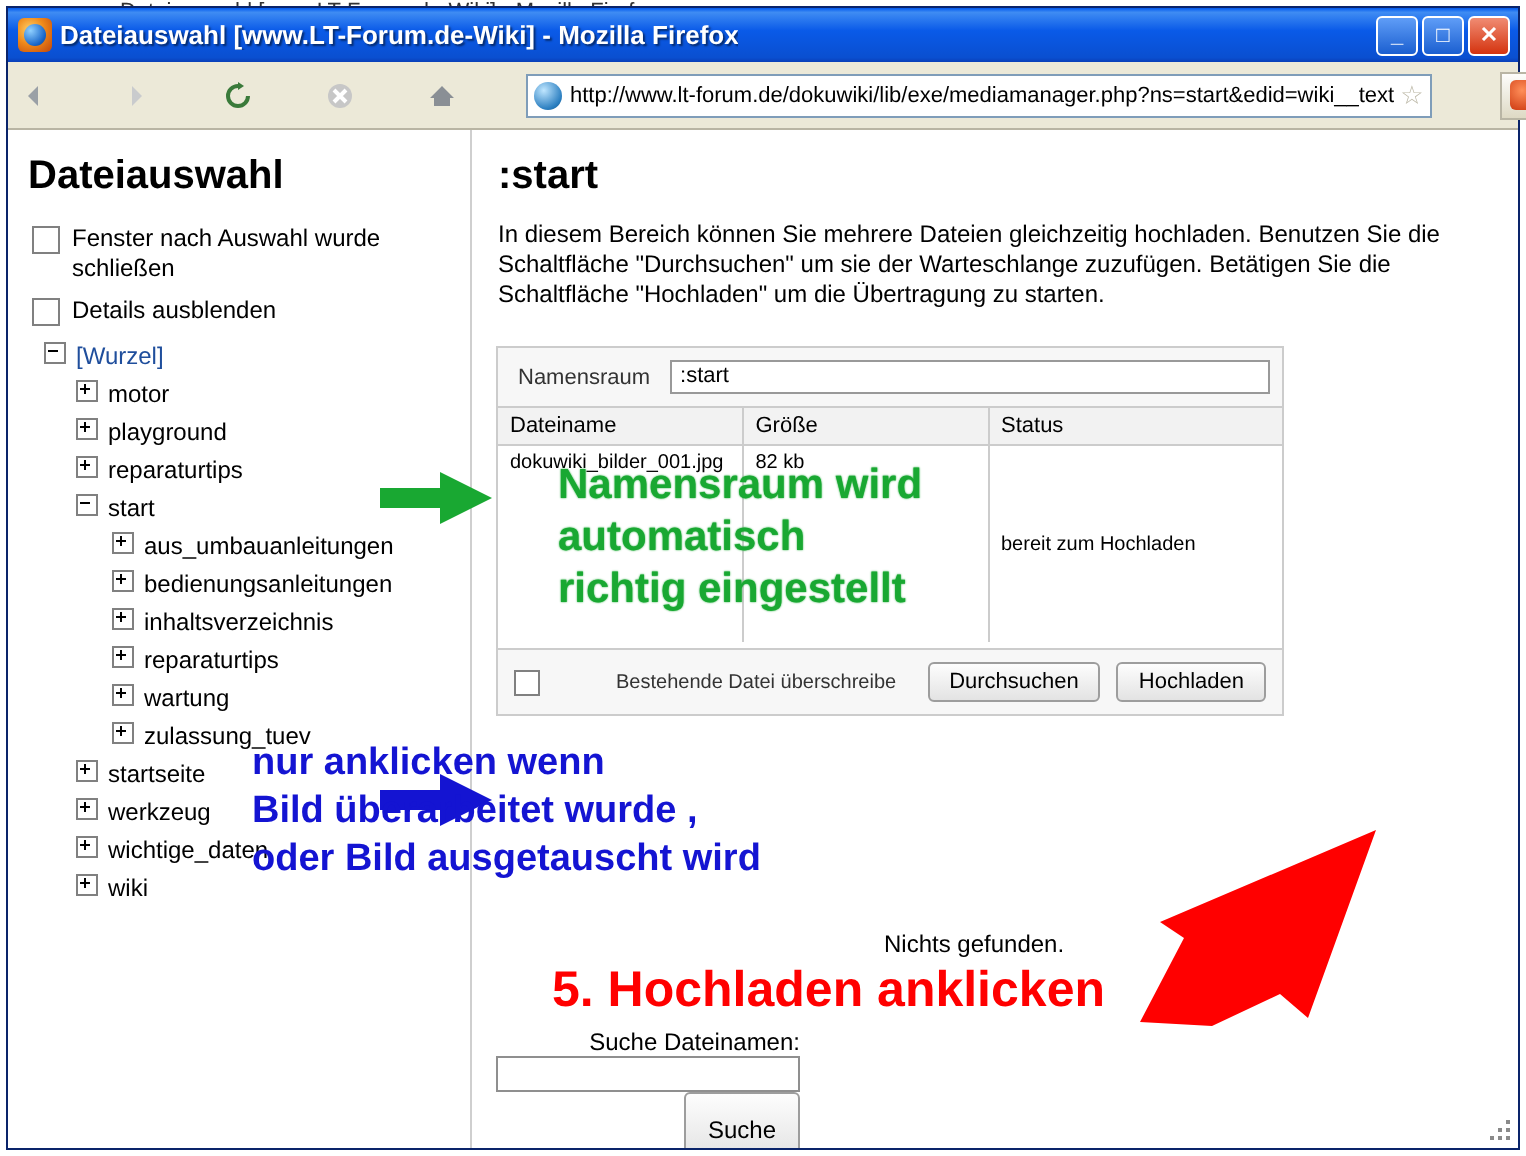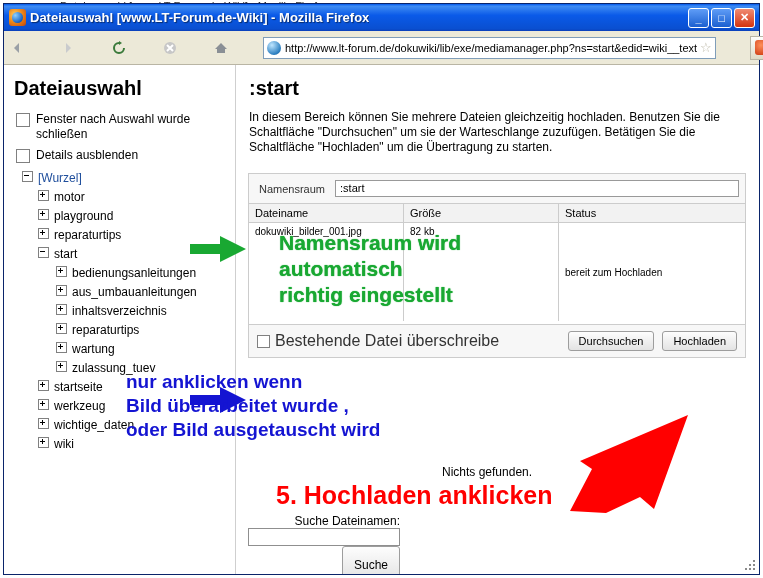--- a/index.html
+++ b/index.html
@@ -249,21 +249,21 @@
     line-height: 15px;
     color: #000;
     margin-bottom: 28px;
     width: 490px;
   }
 
   
   #upload-panel {
     position: absolute;
     left: 244px; top: 108px;
-    width: 498px;
+    width: 394px;
     border: 1px solid #cccccc;
     background: #f7f7f7;
     box-sizing: border-box;
   }
   #ns-row {
     display: flex;
     align-items: center;
     padding: 6px 6px 6px 10px;
     font-size: 11px;
   }
@@ -316,21 +316,21 @@
     padding: 6px 8px;
     background: #f7f7f7;
   }
   #ov-chk {
     width: 11px; height: 11px;
     border: 1px solid #808080;
     background: #fff;
     margin-right: 5px;
     flex: 0 0 auto;
   }
-  #ov-label { font-size: 16px; color: #333; }
+  #ov-label { font-size: 10px; color: #333; margin-left: 33px; }
   .btn {
     border: 1px solid #9d9d9d;
     background: linear-gradient(to bottom,#fdfdfd,#e3e3e3);
     border-radius: 3px;
     font-size: 11px;
     padding: 3px 10px;
     color: #000;
     margin-left: 8px;
   }
   #panel-btns { margin-left: auto; display: flex; }
@@ -499,25 +499,25 @@
         <div class="tnode" style="padding-left:26px">
           <div class="tbox plus"></div>
           <span class="tlabel">reparaturtips</span>
         </div>
         <div class="tnode" style="padding-left:26px">
           <div class="tbox"></div>
           <span class="tlabel">start</span>
         </div>
         <div class="tnode" style="padding-left:44px">
           <div class="tbox plus"></div>
+          <span class="tlabel">aus_umbauanleitungen</span>
+        </div>
+        <div class="tnode" style="padding-left:44px">
+          <div class="tbox plus"></div>
           <span class="tlabel">bedienungsanleitungen</span>
-        </div>
-        <div class="tnode" style="padding-left:44px">
-          <div class="tbox plus"></div>
-          <span class="tlabel">aus_umbauanleitungen</span>
         </div>
         <div class="tnode" style="padding-left:44px">
           <div class="tbox plus"></div>
           <span class="tlabel">inhaltsverzeichnis</span>
         </div>
         <div class="tnode" style="padding-left:44px">
           <div class="tbox plus"></div>
           <span class="tlabel">reparaturtips</span>
         </div>
         <div class="tnode" style="padding-left:44px">

